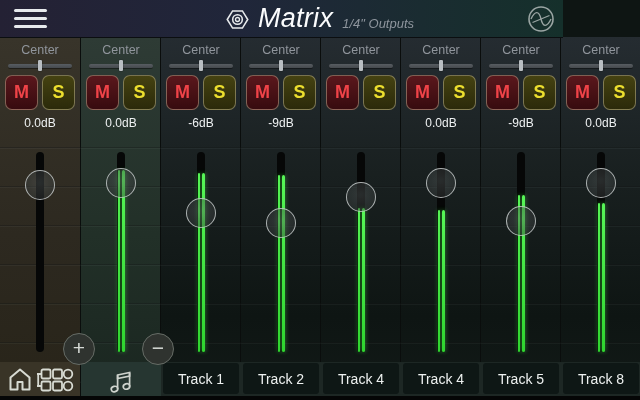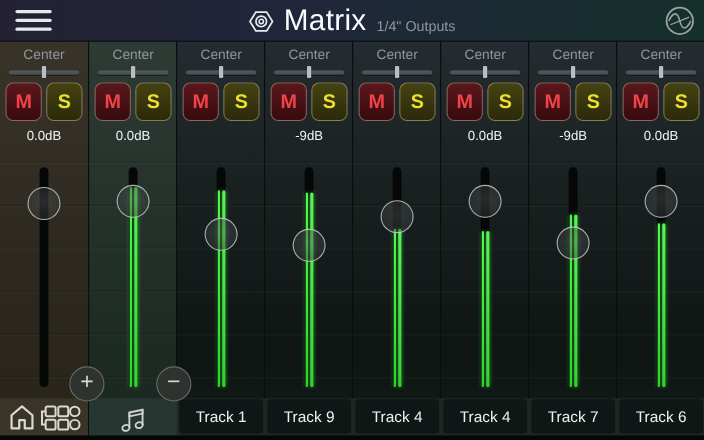--- a/index.html
+++ b/index.html
@@ -1,23 +1,23 @@
 <!DOCTYPE html>
 <html><head>
 <meta charset="utf-8">
 <style>
   html,body{margin:0;padding:0;background:#000;}
   #app{position:relative;width:640px;height:400px;overflow:hidden;
        font-family:"Liberation Sans","DejaVu Sans",sans-serif;
        background:#0e1513;-webkit-font-smoothing:antialiased;}
 
   
-  #header{position:absolute;left:0;top:0;width:640px;height:37px;
+  #header{position:absolute;left:0;top:0;width:563px;height:37px;
     background:linear-gradient(90deg,#242134 0%,#20263a 42%,#1a2c31 75%,#15302b 100%);
-    border-bottom:1px solid #0b0e10;}
+    border-bottom:1px solid #0b0e10;font-style:italic;}
   #menu-btn{position:absolute;left:14px;top:9px;width:33px;height:20px;cursor:pointer;}
   #menu-btn .bar{position:absolute;left:0;width:33px;height:2.6px;border-radius:1.5px;background:#e7eaed;}
   #menu-btn .b1{top:0}#menu-btn .b2{top:8px}#menu-btn .b3{top:16px}
   #title-wrap{position:absolute;left:0;top:0;width:640px;height:37px;
     display:flex;align-items:center;justify-content:center;gap:9px;}
   #logo-hex{width:23px;height:21px;margin-top:1px;}
   #page-title{font-size:27px;color:#fbfcfd;font-weight:400;letter-spacing:.3px;}
   #page-subtitle{font-size:13px;color:#8e959d;margin-top:9px;}
   #app-icon{position:absolute;right:8px;top:5px;width:28px;height:28px;cursor:pointer;}
 
@@ -159,20 +159,21 @@
   <div class="strip bg-track" style="left:160px">
     <div class="pan-label">Center</div>
     <div class="pan-slider">
         <div class="pan-track"></div>
         <div class="pan-thumb"></div>
       </div>
     <div class="ms-row">
       <div class="ms-btn btn-mute">M</div>
       <div class="ms-btn btn-solo">S</div>
     </div>
+    <div class="db-label">-6dB</div>
     <div class="fader-track"></div>
     <div class="meter" style="top: 136px; height: 179px;">
         <div class="mbar"></div>
         <div class="mbar"></div>
       </div>
     <div class="fader-knob" style="top: 161px;"></div>
     <div class="bottom-row br-track">
       <div class="track-label">Track 1</div>
     </div>
   </div>
@@ -188,21 +189,21 @@
       <div class="ms-btn btn-solo">S</div>
     </div>
     <div class="db-label">-9dB</div>
     <div class="fader-track"></div>
     <div class="meter" style="top: 138px; height: 177px;">
         <div class="mbar"></div>
         <div class="mbar"></div>
       </div>
     <div class="fader-knob" style="top: 171px;"></div>
     <div class="bottom-row br-track">
-      <div class="track-label">Track 9</div>
+      <div class="track-label">Track 2</div>
     </div>
   </div>
 
   <div class="strip bg-track" style="left:320px">
     <div class="pan-label">Center</div>
     <div class="pan-slider">
         <div class="pan-track"></div>
         <div class="pan-thumb"></div>
       </div>
     <div class="ms-row">
@@ -253,21 +254,21 @@
       <div class="ms-btn btn-solo">S</div>
     </div>
     <div class="db-label">-9dB</div>
     <div class="fader-track"></div>
     <div class="meter" style="top: 158px; height: 157px;">
         <div class="mbar"></div>
         <div class="mbar"></div>
       </div>
     <div class="fader-knob" style="top: 169px;"></div>
     <div class="bottom-row br-track">
-      <div class="track-label">Track 7</div>
+      <div class="track-label">Track 5</div>
     </div>
   </div>
 
   <div class="strip bg-track" style="left:560px">
     <div class="pan-label">Center</div>
     <div class="pan-slider">
         <div class="pan-track"></div>
         <div class="pan-thumb"></div>
       </div>
     <div class="ms-row">
@@ -275,21 +276,21 @@
       <div class="ms-btn btn-solo">S</div>
     </div>
     <div class="db-label">0.0dB</div>
     <div class="fader-track"></div>
     <div class="meter" style="top: 166px; height: 149px;">
         <div class="mbar"></div>
         <div class="mbar"></div>
       </div>
     <div class="fader-knob" style="top: 131px;"></div>
     <div class="bottom-row br-track">
-      <div class="track-label">Track 6</div>
+      <div class="track-label">Track 8</div>
     </div>
   </div>
 
   <div id="add-btn" class="round-btn">+</div>
   <div id="remove-btn" class="round-btn">−</div>
 
   <div id="header">
     <div id="menu-btn">
       <div class="bar b1"></div>
         <div class="bar b2"></div>

